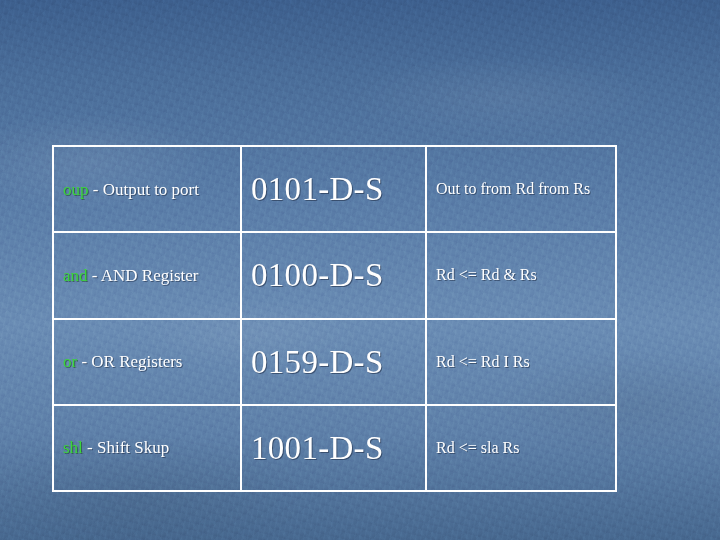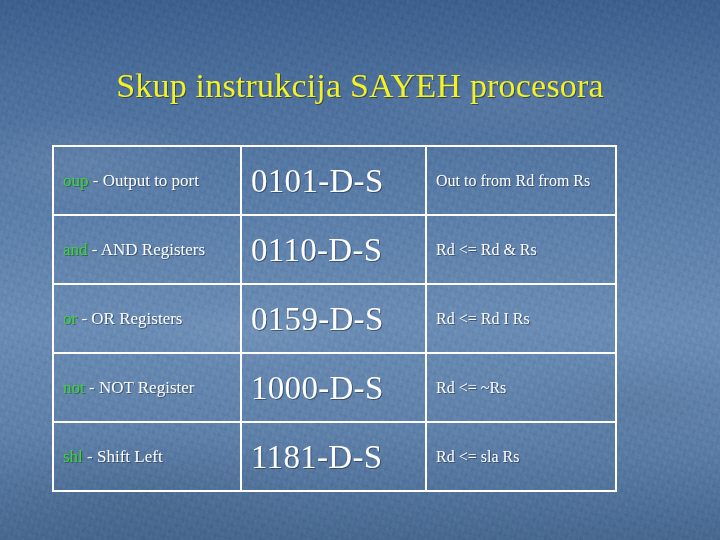--- a/index.html
+++ b/index.html
@@ -109,57 +109,51 @@
   .cell-operation {
     font-size: 16px;
     line-height: 20px;
   }
 </style>
 </head>
 <body>
 
 <div id="slide">
 
-  <div id="title">Skup instrukcija SAYEH procesora</div>
 
   <table id="instr-table">
     <colgroup>
       <col class="col-mnemonic">
       <col class="col-encoding">
       <col class="col-operation">
     </colgroup>
     <tbody>
 
       <tr>
         <td class="cell-mnemonic"><span class="kw">oup</span><span> - Output to port</span></td>
         <td class="cell-encoding">0101-D-S</td>
         <td class="cell-operation">Out to from Rd from Rs</td>
       </tr>
 
       <tr>
-        <td class="cell-mnemonic"><span class="kw">and</span><span> - AND Registers</span></td>
-        <td class="cell-encoding">0110-D-S</td>
+        <td class="cell-mnemonic"><span class="kw">and</span><span> - AND Register</span></td>
+        <td class="cell-encoding">0100-D-S</td>
         <td class="cell-operation">Rd &lt;= Rd &amp; Rs</td>
       </tr>
 
       <tr>
         <td class="cell-mnemonic"><span class="kw">or</span><span> - OR Registers</span></td>
         <td class="cell-encoding">0159-D-S</td>
         <td class="cell-operation">Rd &lt;= Rd I Rs</td>
       </tr>
 
-      <tr>
-        <td class="cell-mnemonic"><span class="kw">not</span><span> - NOT Register</span></td>
-        <td class="cell-encoding">1000-D-S</td>
-        <td class="cell-operation">Rd &lt;= ~Rs</td>
-      </tr>
 
       <tr>
-        <td class="cell-mnemonic"><span class="kw">shl</span><span> - Shift Left</span></td>
-        <td class="cell-encoding">1181-D-S</td>
+        <td class="cell-mnemonic"><span class="kw">shl</span><span> - Shift Skup</span></td>
+        <td class="cell-encoding">1001-D-S</td>
         <td class="cell-operation">Rd &lt;= sla Rs</td>
       </tr>
 
 
     </tbody>
   </table>
 
 </div>
 
 </body></html>

